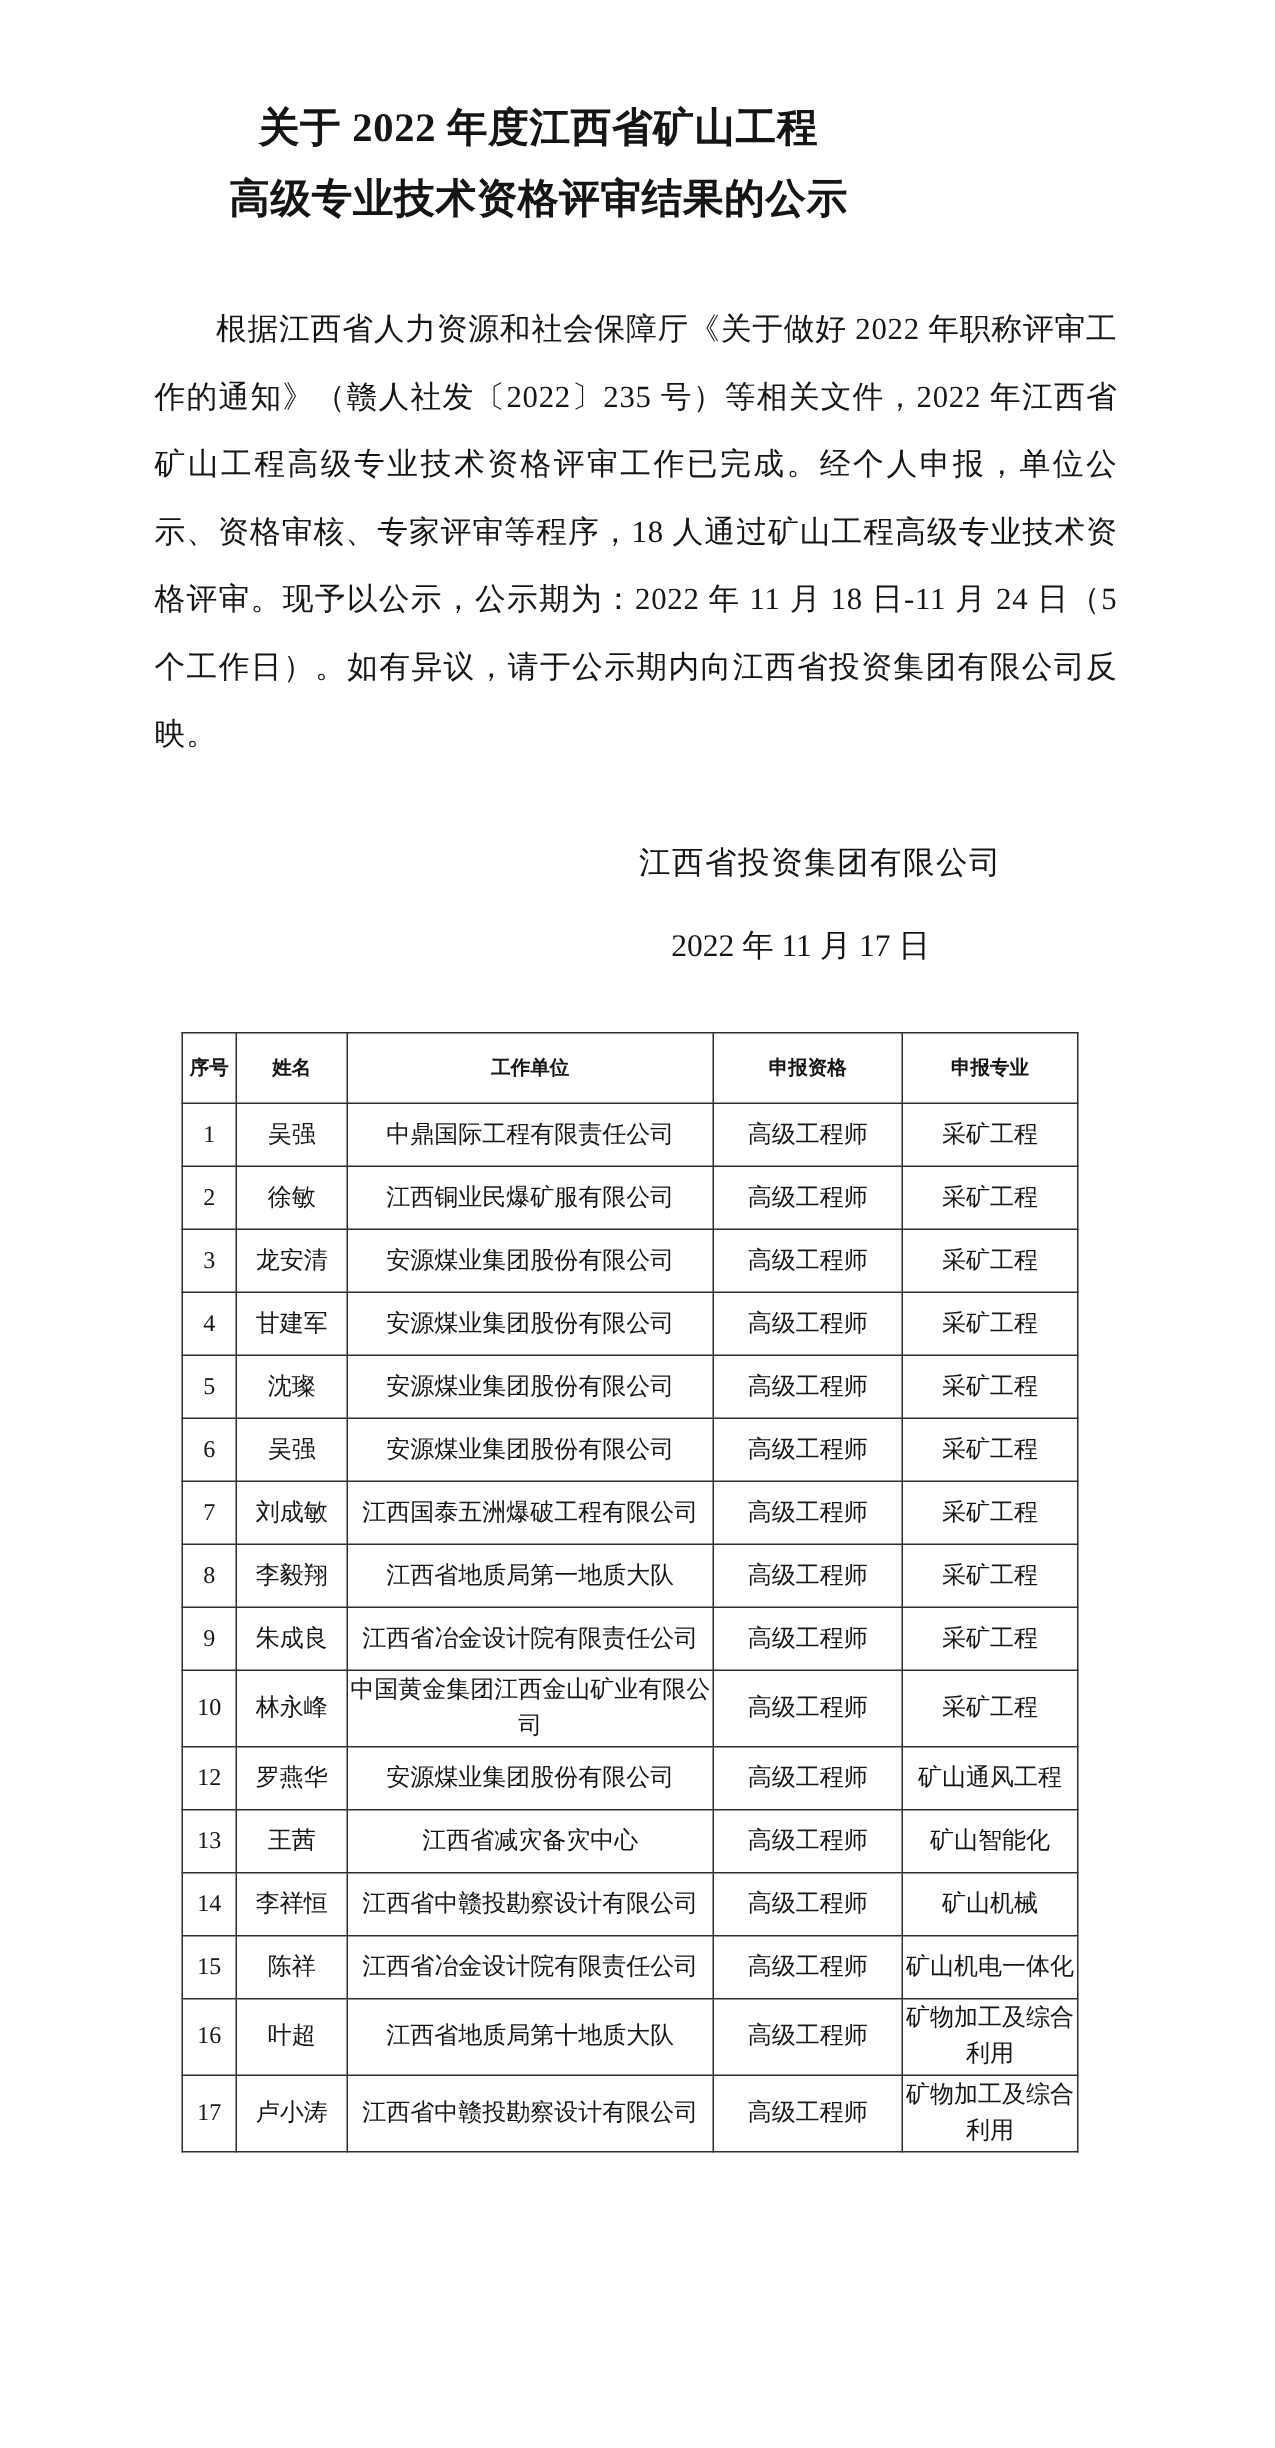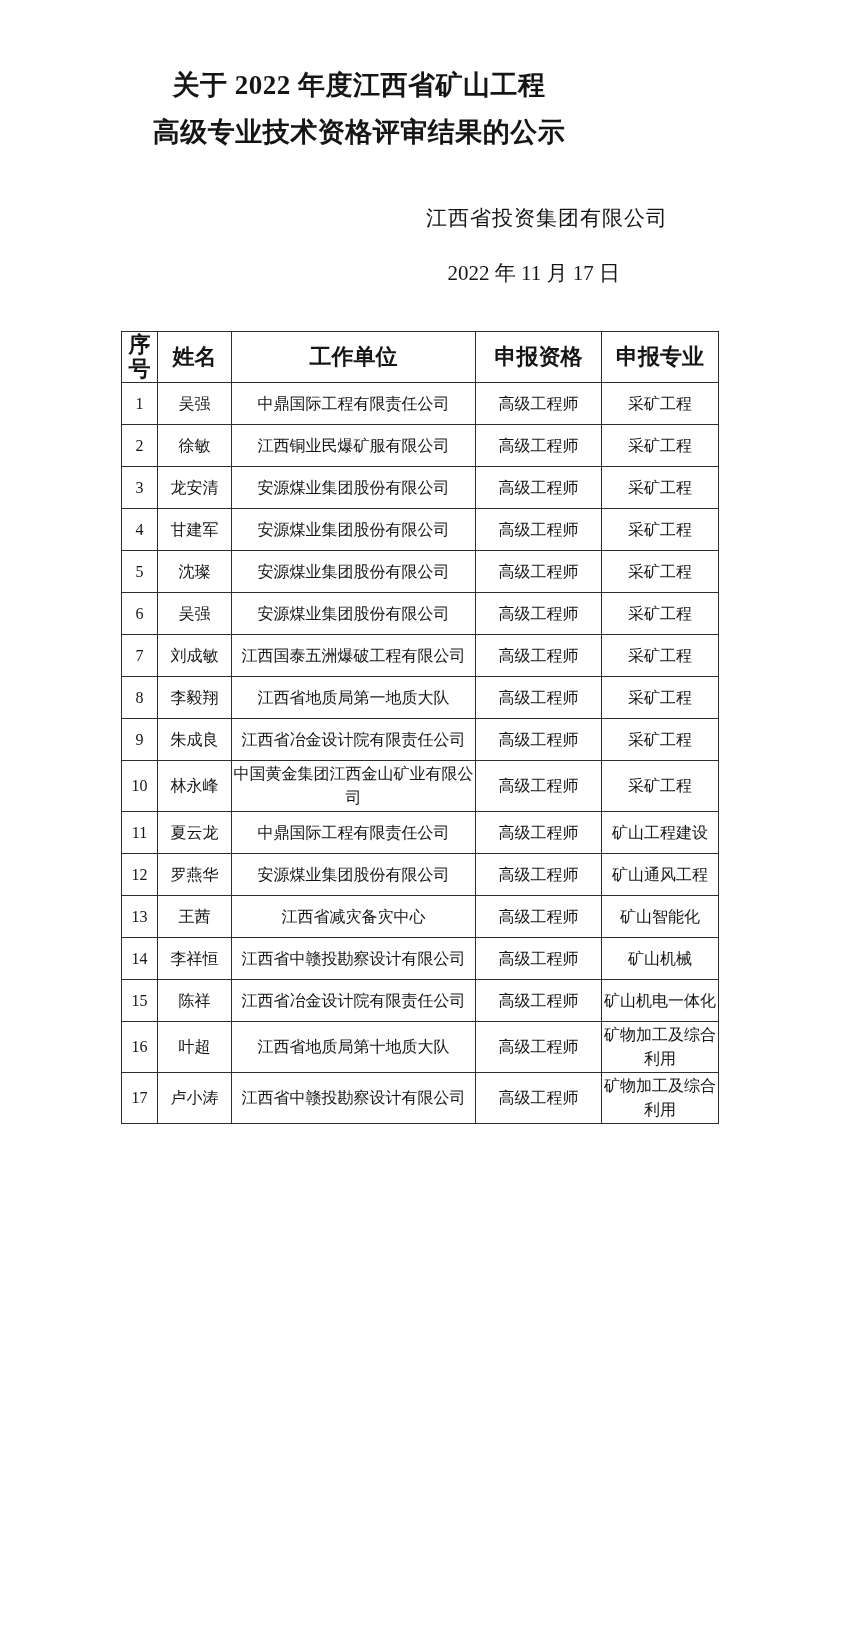--- a/index.html
+++ b/index.html
@@ -67,36 +67,37 @@
     text-align: center;
     vertical-align: middle;
     padding: 1px 1px;
     line-height: 24px;
     word-break: break-all;
     overflow: hidden;
   }
   .results-table th {
     font-weight: bold;
     height: 44px;
-    font-size: 22px;
+    font-size: 13px;
   }
   .results-table td { height: 39px; }
   col.c-index   { width: 36px; }
   col.c-name    { width: 74px; }
   col.c-org     { width: 244px; }
   col.c-qual    { width: 126px; }
   col.c-major   { width: 117px; }
 </style>
 </head>
 <body>
 
 <div class="page">
 
   <h1 class="doc-title"><span>关于 2022 年度江西省矿山工程</span><br><span>高级专业技术资格评审结果的公示</span></h1>
 
+  <p class="body-text">根据江西省人力资源和社会保障厅《关于做好 2022 年职称评审工作的通知》（赣人社发〔2022〕235 号）等相关文件，2022 年江西省矿山工程高级专业技术资格评审工作已完成。经个人申报，单位公示、资格审核、专家评审等程序，18 人通过矿山工程高级专业技术资格评审。现予以公示，公示期为：2022 年 11 月 18 日-11 月 24 日（5 个工作日）。如有异议，请于公示期内向江西省投资集团有限公司反映。</p>
 
 
 
   <div class="signature-org">江西省投资集团有限公司</div>
 
   <div class="signature-date">2022 年 11 月 17 日</div>
 
   <table class="results-table">
     <colgroup>
       <col class="c-index">
@@ -179,27 +180,20 @@
           <td>采矿工程</td>
         </tr>
         <tr>
           <td>10</td>
           <td>林永峰</td>
           <td>中国黄金集团江西金山矿业有限公司</td>
           <td>高级工程师</td>
           <td>采矿工程</td>
         </tr>
         <tr>
-          <td>11</td>
-          <td>夏云龙</td>
-          <td>中鼎国际工程有限责任公司</td>
-          <td>高级工程师</td>
-          <td>矿山工程建设</td>
-        </tr>
-        <tr>
           <td>12</td>
           <td>罗燕华</td>
           <td>安源煤业集团股份有限公司</td>
           <td>高级工程师</td>
           <td>矿山通风工程</td>
         </tr>
         <tr>
           <td>13</td>
           <td>王茜</td>
           <td>江西省减灾备灾中心</td>

